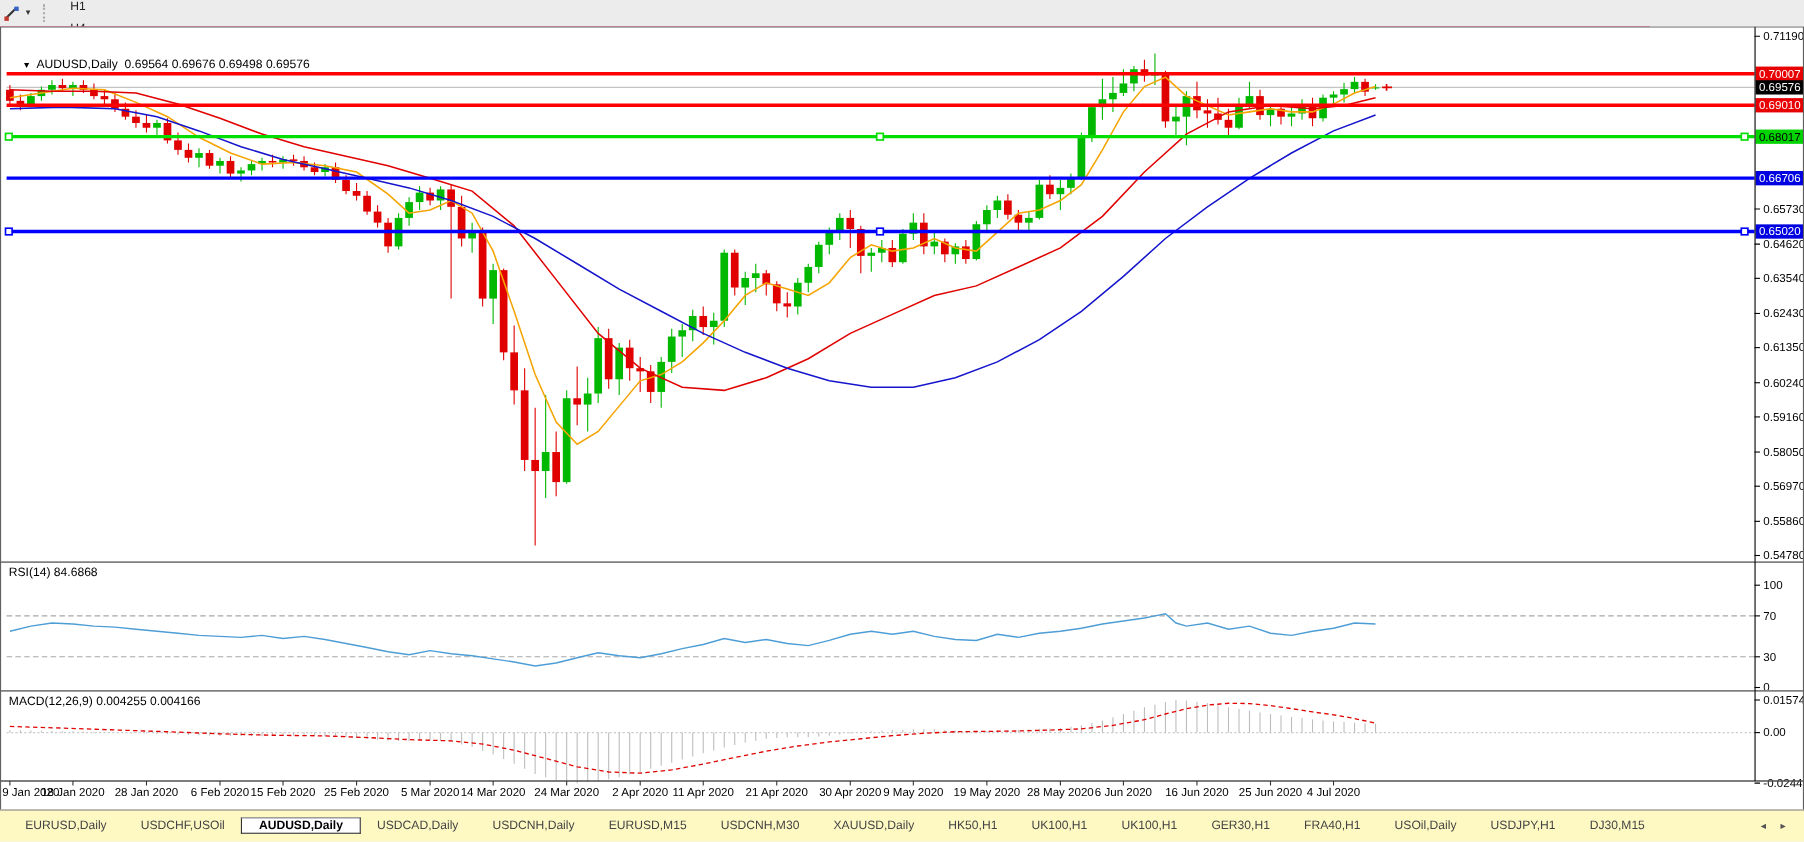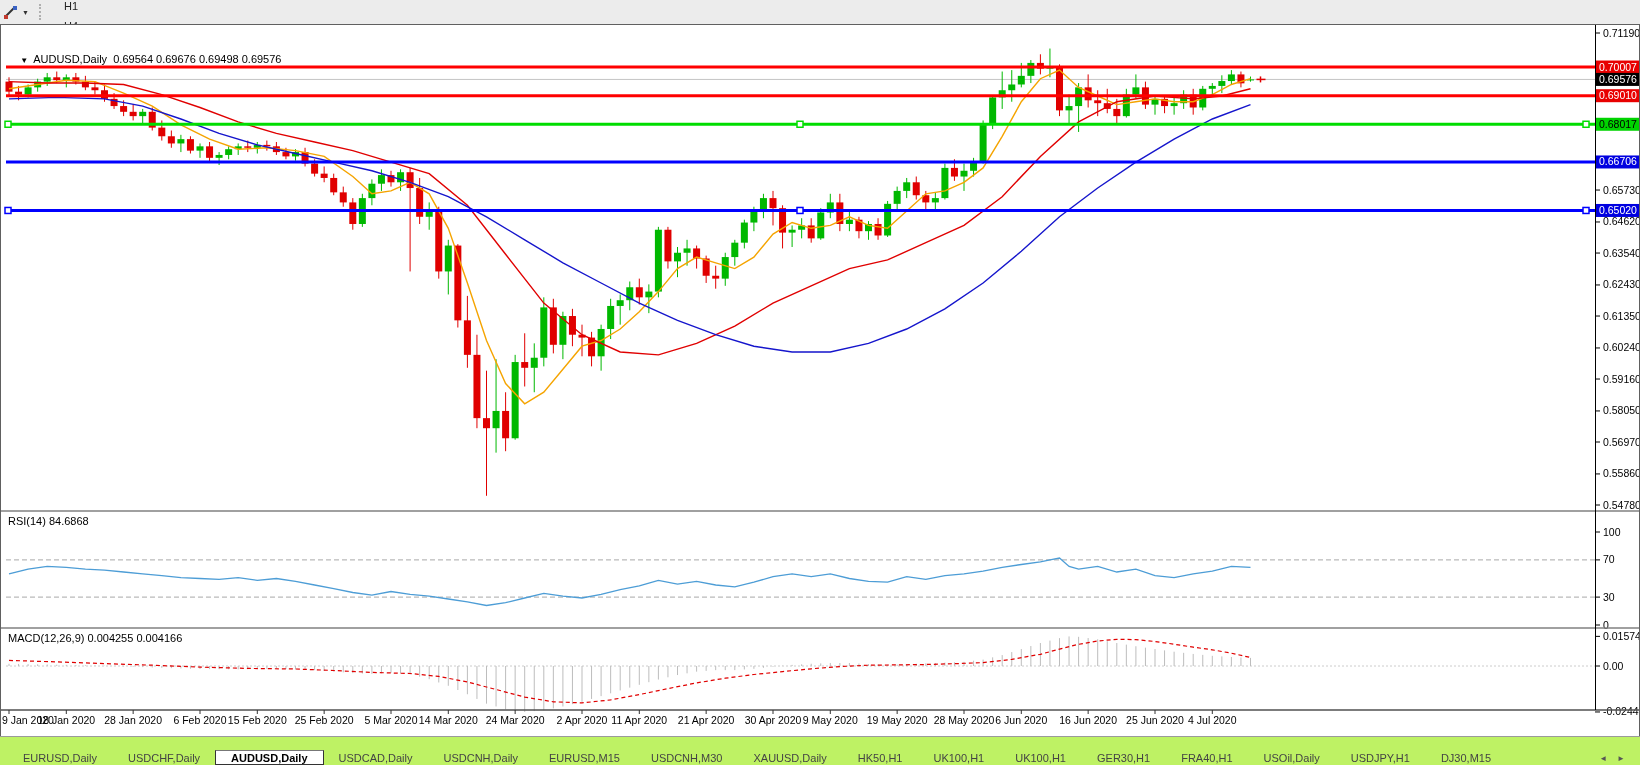--- a/index.html
+++ b/index.html
@@ -7,22 +7,22 @@
   .toolbar{position:absolute;top:0;left:0;width:1640px;height:24px;background:#ececec;
     border-bottom:1px solid #c6c6c6;display:flex;align-items:center;font-size:11px;color:#222;}
   .tool-ico{width:18px;height:16px;margin-left:2px;display:flex;align-items:center;justify-content:center;}
   .caret{font-size:7px;color:#333;margin:0 6px 0 2px;}
   .grip{width:2px;height:16px;border-left:2px dotted #b0b0b0;margin:0 10px 0 4px;}
   .tfbtn{padding:3px 9px;margin:0 1px;cursor:default;border:1px solid transparent;color:#222;}
   .tfbtn.active{background:#0ea5e9;border:7px solid #7f1d1d;text-align:center;}
   .chart-window{position:absolute;top:24px;left:0;width:1500px;height:713px;background:#be185d;}
   .overlay{position:absolute;font-size:11px;color:#000;white-space:pre;z-index:5;}
   .ct-caret{font-size:8px;margin-right:5px;}
-  .tabbar{position:absolute;bottom:0;left:0;width:1640px;height:28px;background:#bef264;
-    border-top:1px solid #9a9a9a;display:flex;align-items:flex-end;font-size:11px;color:#444;}
+  .tabbar{position:absolute;bottom:0;left:0;width:1640px;height:28px;background:#fef9c3;
+    border-top:1px solid #9a9a9a;display:flex;align-items:center;font-size:11px;color:#444;}
   .tab{display:flex;align-items:center;padding:0 15px;cursor:default;}
   .tab.active{background:#fff;border:1px solid #333;border-top:1px solid #777;font-weight:bold;color:#000;margin-top:-1px;}
   .tabsep{width:1px;background:#b5b5b5;margin:7px 0;}
   .tab-arrows{margin-left:auto;display:flex;align-items:center;color:#555;font-size:8px;padding-right:10px;}
   .tab-arrows span{padding:2px 5px;}
   svg text{font-family:"Liberation Sans",sans-serif;}
 </style>
 </head>
 <body>
 
@@ -593,21 +593,21 @@
     <span class="ct-caret">▼</span><span>AUDUSD,Daily</span>&nbsp;&nbsp;<span>0.69564 0.69676 0.69498 0.69576</span>
   </div>
   <div class="overlay" style="top:491px;left:8px;">RSI(14) 84.6868</div>
   <div class="overlay" style="top:608px;left:8px;text-align:center;">MACD(12,26,9) 0.004255 0.004166</div>
 </div>
 
 <div class="tabbar">
   <div id="tabs-container" style="display:flex;align-items:stretch;padding-left:8px;">
       <div class="tab">EURUSD,Daily</div>
       <div class="tabsep"></div>
-      <div class="tab">USDCHF,Daily</div>
+      <div class="tab">USDCHF,USOil</div>
       <div class="tab active">AUDUSD,Daily</div>
       <div class="tab">USDCAD,Daily</div>
       <div class="tabsep"></div>
       <div class="tab">USDCNH,Daily</div>
       <div class="tabsep"></div>
       <div class="tab">EURUSD,M15</div>
       <div class="tabsep"></div>
       <div class="tab">USDCNH,M30</div>
       <div class="tabsep"></div>
       <div class="tab">XAUUSD,Daily</div>

